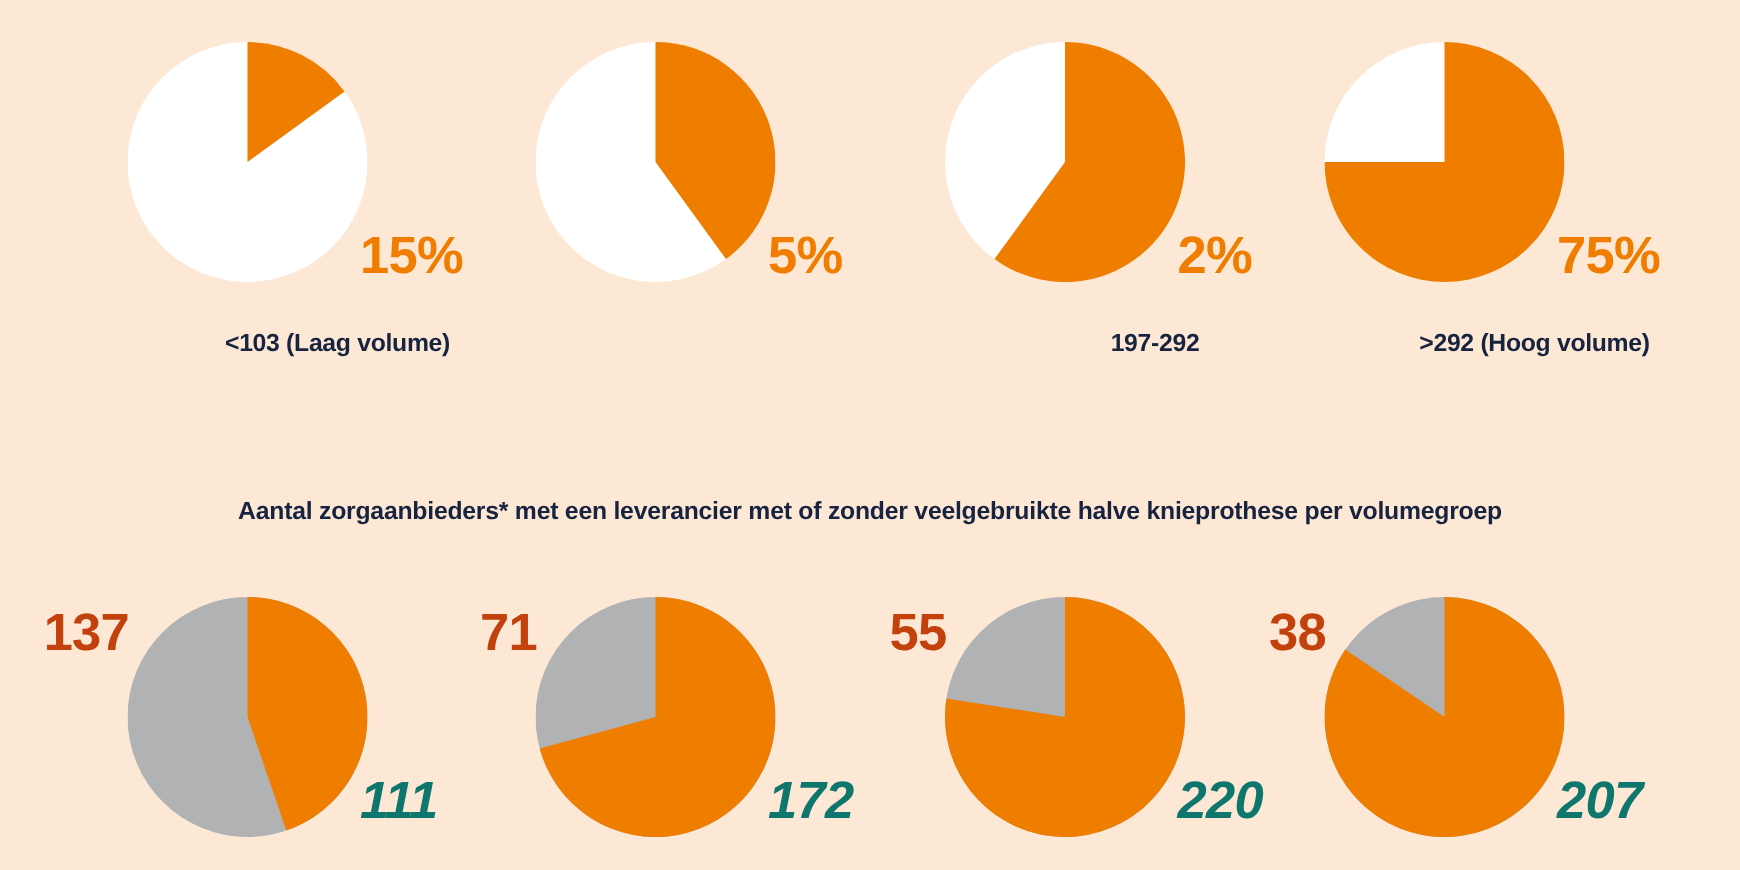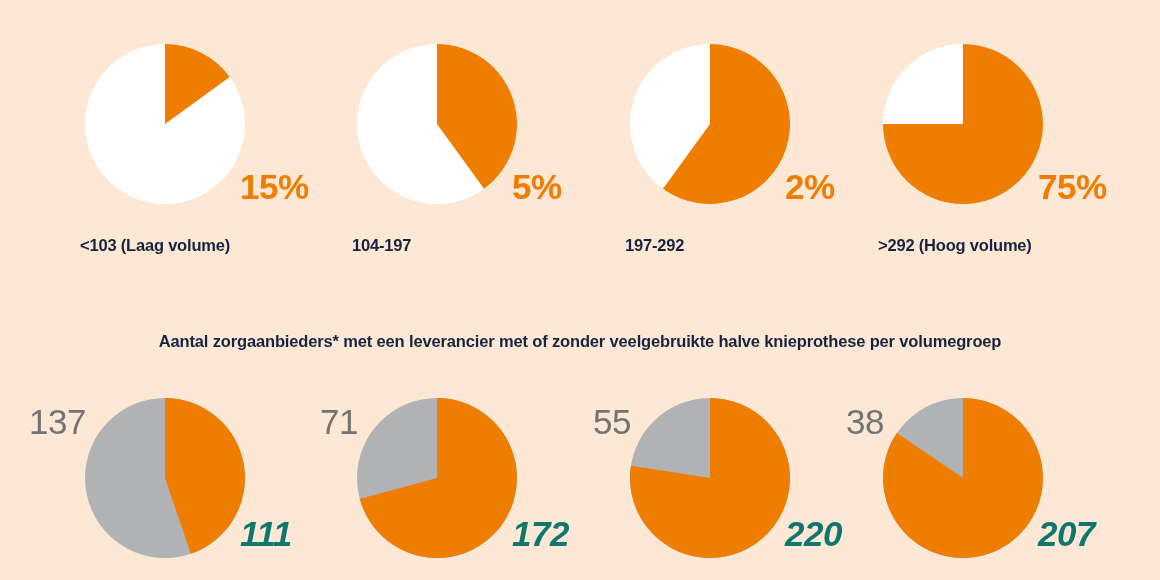--- a/index.html
+++ b/index.html
@@ -23,21 +23,21 @@
   
   .pct-row {
     position: absolute;
     left: 0;
     top: 0;
     width: 1160px;
     height: 260px;
   }
   .pct-cell {
     position: absolute;
-    top: 16px;
+    top: 0;
     width: 290px;
     height: 260px;
   }
   .pct-cell .pie-wrap {
     position: absolute;
     left: 5px;
     top: 28px;
     width: 160px;
     height: 160px;
   }
@@ -54,20 +54,21 @@
     font-weight: bold;
     color: #f07c00;
     letter-spacing: -0.5px;
     line-height: 42px;
   }
   .pct-label {
     position: absolute;
     left: 0;
     top: 220px;
     width: 290px;
+    text-align: center;
     font-size: 16.5px;
     font-weight: bold;
     color: #17233f;
     letter-spacing: -0.2px;
     white-space: nowrap;
   }
 
   
   .caption {
     position: absolute;
@@ -104,22 +105,22 @@
     width: 160px;
     height: 160px;
   }
   .count-gray {
     position: absolute;
     left: -72px;
     top: 10px;
     width: 78px;
     text-align: right;
     font-size: 35px;
-    font-weight: normal;
-    color: #737373;
+    font-weight: bold;
+    color: #c2410c;
     line-height: 40px;
     letter-spacing: -0.5px;
   }
   .count-orange {
     position: absolute;
     left: 160px;
     top: 122px;
     width: 130px;
     text-align: left;
     font-size: 35px;
@@ -149,21 +150,20 @@
     </div>
 
     <div class="pct-cell" style="left:352px;">
       <div class="pie-wrap">
         <svg width="160" height="160" viewBox="0 0 160 160">
           <circle cx="80" cy="80" r="80" fill="#ffffff"></circle>
           <path d="M 80 80 L 80 0 A 80 80 0 0 1 127.02 144.72 Z" fill="#ef7d00"></path>
         </svg>
       </div>
       <div class="pct-value">5%</div>
-      <div class="pct-label">104-197</div>
     </div>
 
     <div class="pct-cell" style="left:625px;">
       <div class="pie-wrap">
         <svg width="160" height="160" viewBox="0 0 160 160">
           <circle cx="80" cy="80" r="80" fill="#ffffff"></circle>
           <path d="M 80 80 L 80 0 A 80 80 0 1 1 32.98 144.72 Z" fill="#ef7d00"></path>
         </svg>
       </div>
       <div class="pct-value">2%</div>

